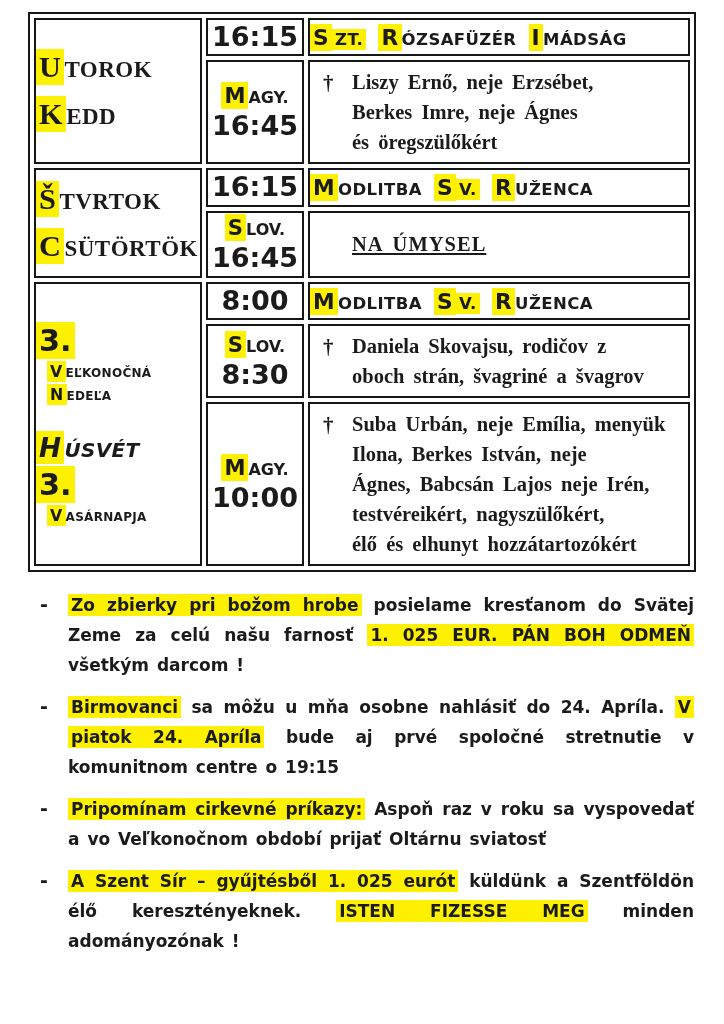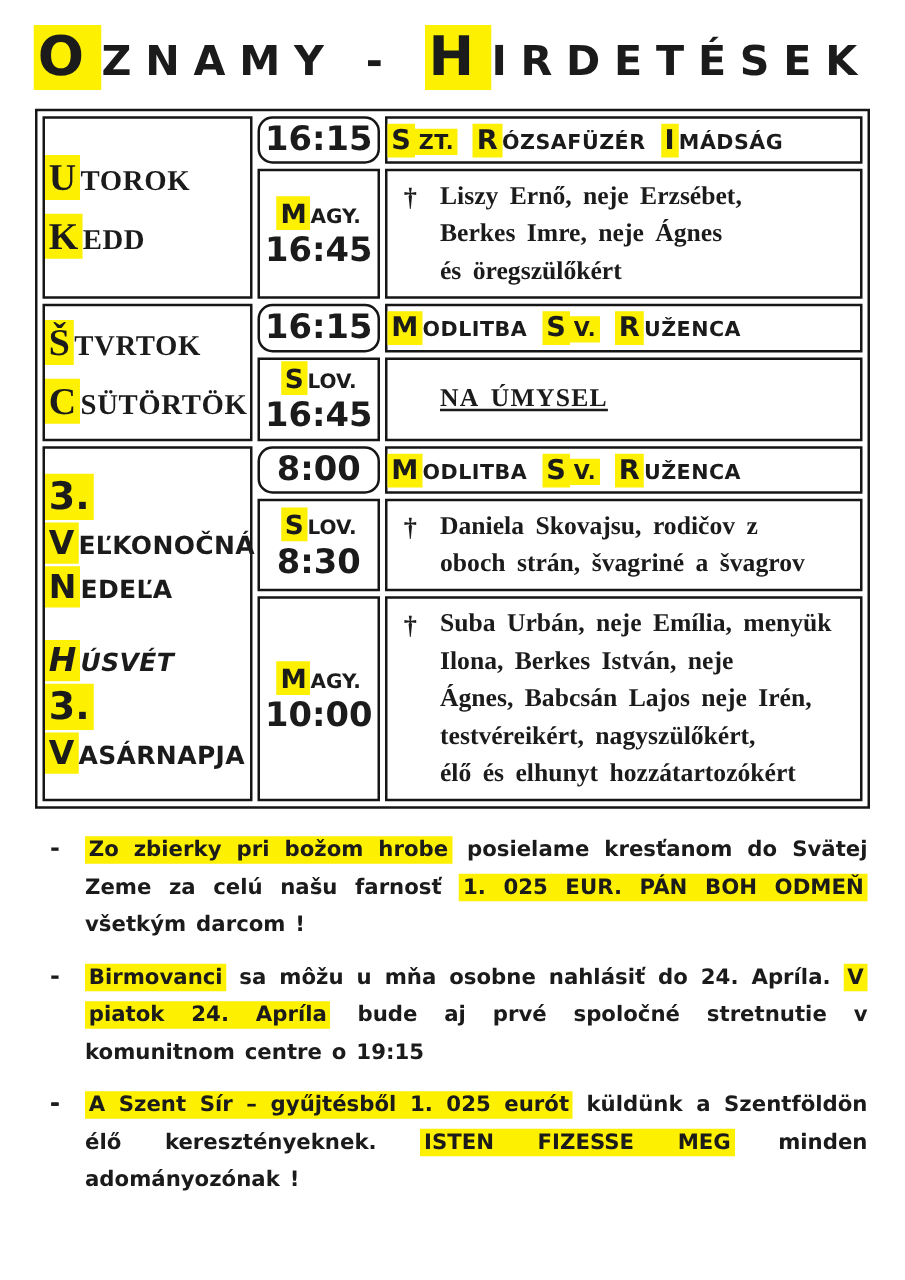--- a/index.html
+++ b/index.html
@@ -15,49 +15,48 @@
 
   table.sched{margin:12px auto 0 auto;border-collapse:separate;border-spacing:4px;border:2px solid #161616;table-layout:fixed;width:668px;}
   td{border:2px solid #161616;vertical-align:middle;padding:0;background:#fff;}
   .c-day{width:168px;}
   .c-time{width:98px;}
 
   td.day{text-align:left;}
   .day-serif{font-family:"Liberation Serif",serif;font-weight:700;font-size:23px;margin:12px 0;letter-spacing:0.5px;}
 
   .d3-num{font-weight:700;font-size:23px;margin:4px 0;}
-  .d3-s{font-weight:700;font-size:20px;margin:4px 0;letter-spacing:0.3px;}
+  .d3-s{font-weight:700;font-size:12px;margin:4px 0;letter-spacing:0.3px;padding-left:11px;}
   .d3-h{font-weight:700;font-size:20px;margin:4px 0;letter-spacing:0.3px;font-style:italic;}
   .gap-lg{margin-top:28px;}
 
   td.time{text-align:center;font-weight:700;}
   .time-big{font-size:27px;line-height:30px;}
   .time-lang{font-size:16px;line-height:26px;}
-  .h34{height:34px;border-radius:12px;}
+  .h34{height:34px;}
   .h98{height:98px;}
   .h62{height:62px;}
   .h60{height:60px;}
   .h150{height:148px;}
 
   .desc-title{text-align:left;font-weight:700;font-size:16.5px;letter-spacing:0.4px;word-spacing:6px;}
   .desc-serif{position:relative;font-family:"Liberation Serif",serif;font-weight:700;font-size:20.5px;line-height:30px;padding:5px 2px 5px 42px;word-spacing:4px;}
   .desc-serif .line{white-space:nowrap;}
   .cross{position:absolute;left:13px;top:6px;font-size:21px;}
   .umysel{letter-spacing:1px;text-decoration:underline;}
 
   .bullets{margin:18px 30px 0 34px;}
   .bullet{position:relative;padding-left:34px;margin-bottom:12px;font-weight:700;font-size:17px;line-height:30px;text-align:justify;word-spacing:2px;}
   .bullet .marker{position:absolute;left:6px;top:-1px;font-size:19px;}
 </style>
 </head>
 <body>
 
 <div class="page">
 
-  <div class="title"><span class="seg-HB">O</span><span>ZNAMY - </span><span class="seg-HB">H</span><span>IRDETÉSEK</span></div>
 
   <table class="sched">
     <colgroup>
         <col class="c-day">
         <col class="c-time">
         <col>
       </colgroup>
     <tbody>
 
       <tr>
@@ -164,20 +163,21 @@
     <div class="bullet">
       <span class="marker">-</span>
       <span><span class="seg-H">Zo zbierky pri božom hrobe</span><span> posielame kresťanom do Svätej Zeme za celú našu farnosť </span><span class="seg-H">1. 025 EUR. PÁN BOH ODMEŇ</span><span> všetkým darcom !</span></span>
     </div>
     <div class="bullet">
       <span class="marker">-</span>
       <span><span class="seg-H">Birmovanci</span><span> sa môžu u mňa osobne nahlásiť do 24. Apríla. </span><span class="seg-H">V piatok 24. Apríla</span><span> bude aj prvé spoločné stretnutie v komunitnom centre o 19:15</span></span>
     </div>
     <div class="bullet">
       <span class="marker">-</span>
+      <span><span class="seg-H">Pripomínam cirkevné príkazy:</span><span> Aspoň raz v roku sa vyspovedať a vo Veľkonočnom období prijať Oltárnu sviatosť</span></span>
     </div>
     <div class="bullet">
       <span class="marker">-</span>
       <span><span class="seg-H">A Szent Sír – gyűjtésből 1. 025 eurót</span><span> küldünk a Szentföldön élő keresztényeknek. </span><span class="seg-H">ISTEN FIZESSE MEG</span><span> minden adományozónak !</span></span>
     </div>
   </div>
 
 </div>
 
 </body></html>

